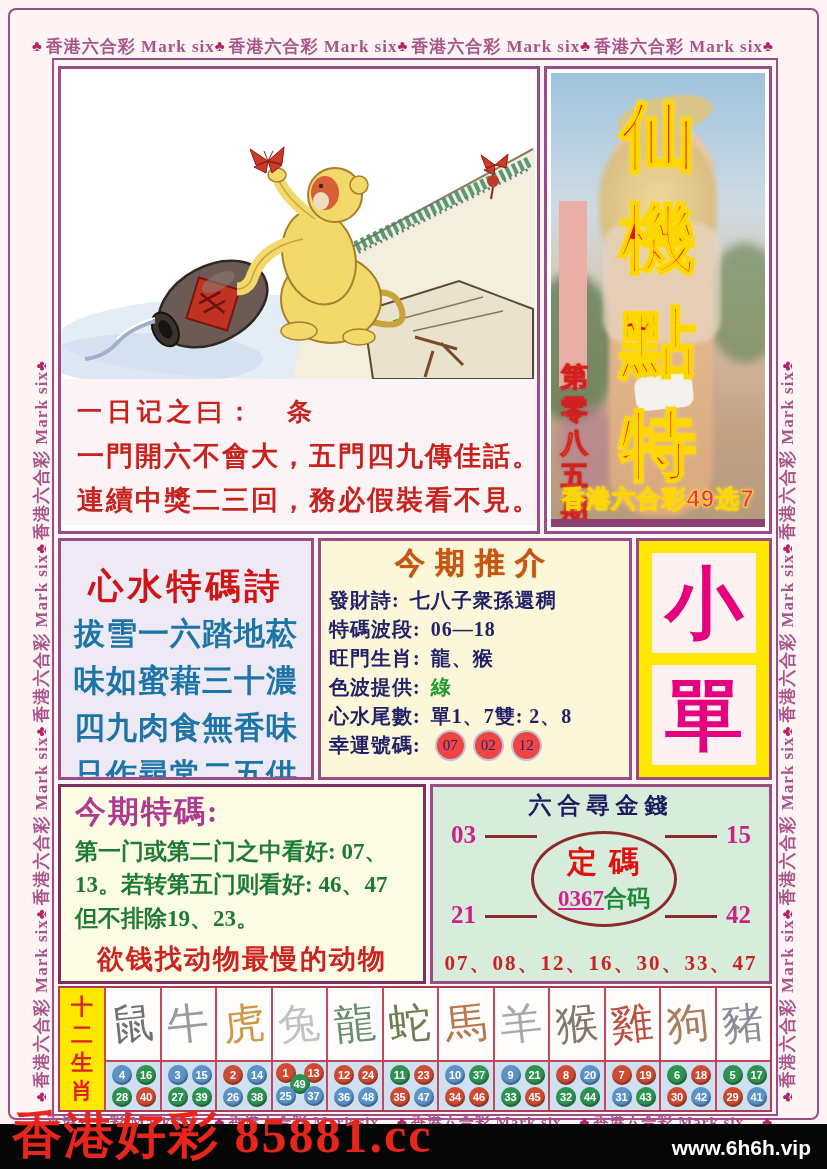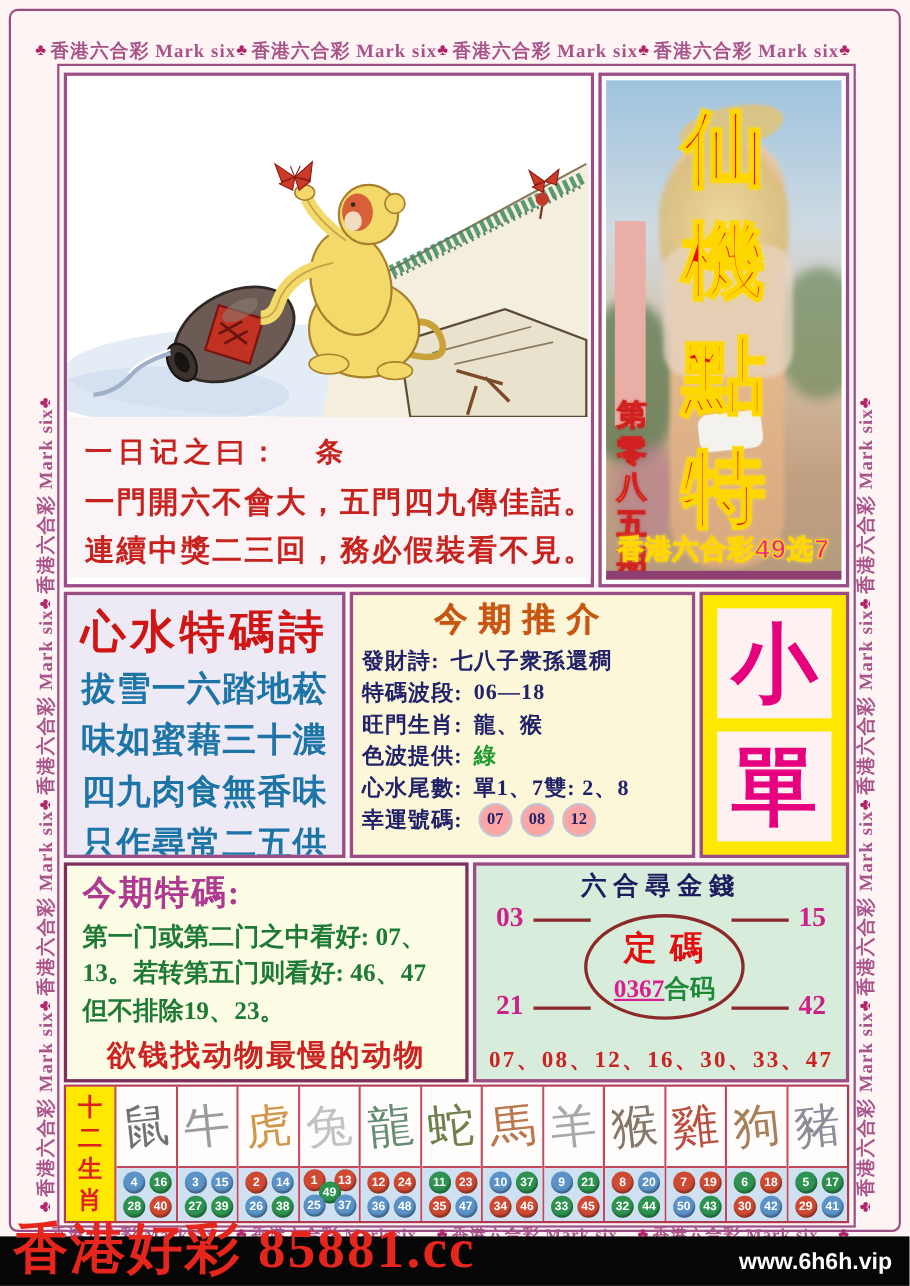--- a/index.html
+++ b/index.html
@@ -45,32 +45,32 @@
   .censor{position:absolute;left:8px;top:128px;width:28px;height:186px;background:#e9aea6;}
   .mast-title{position:absolute;left:0;right:0;top:12px;text-align:center;z-index:3;}
   .mast-title .vchar{font-size:76px;line-height:103px;font-weight:900;color:#e80c0c;-webkit-text-stroke:2px #ffd700;text-shadow:0 0 5px #ffe34d,0 0 2px #ffe34d;font-family:"Liberation Serif",serif;}
   .mast-issue{position:absolute;left:10px;top:288px;z-index:3;}
   .mast-issue .vchar{font-size:27px;line-height:33px;font-weight:900;color:#ffe000;-webkit-text-stroke:1px #d02020;text-shadow:0 0 3px #c41818;font-family:"Liberation Serif",serif;}
   .mast-sub{position:absolute;left:0;right:0;bottom:12px;text-align:center;z-index:3;font-size:24px;font-weight:900;color:#ef1e9a;-webkit-text-stroke:1px #ffd700;text-shadow:0 0 4px #ffe34d;letter-spacing:1px;}
   .mast-bar{position:absolute;left:0;right:0;bottom:0;height:8px;background:#8d3f72;z-index:3;}
 
   
   .poem-box{position:absolute;left:58px;top:538px;width:256px;height:242px;border:3px solid #9b4d86;background:#edeaf6;box-sizing:border-box;text-align:center;overflow:hidden;}
-  .poem-title{font-size:41px;font-weight:900;color:#d01515;letter-spacing:4px;margin-top:6px;font-family:"Liberation Serif",serif;}
+  .poem-title{font-size:35px;font-weight:900;color:#d01515;letter-spacing:4px;margin-top:22px;font-family:"Liberation Serif",serif;}
   .poem-line{font-size:31px;font-weight:900;color:#1d74a6;line-height:47px;letter-spacing:1px;font-family:"Liberation Serif",serif;white-space:nowrap;}
 
   
   .rec-box{position:absolute;left:318px;top:538px;width:314px;height:242px;border:3px solid #9b4d86;background:#fbf7d8;box-sizing:border-box;overflow:hidden;}
   .rec-title{text-align:center;font-size:30px;font-weight:900;color:#c85510;letter-spacing:10px;margin-top:2px;font-family:"Liberation Serif",serif;text-shadow:0 0 1px #a33c00;}
   .rec-rows{padding:2px 8px 0 8px;}
   .rec-row{display:flex;align-items:center;height:29px;font-weight:900;color:#22226a;font-size:20px;font-family:"Liberation Serif",serif;white-space:nowrap;}
   .rec-label{margin-right:10px;letter-spacing:1px;}
   .rec-value{letter-spacing:1px;}
   .lucky-wrap{display:inline-flex;gap:7px;margin-left:4px;}
-  .lucky-circle{display:inline-flex;align-items:center;justify-content:center;width:27px;height:27px;border-radius:50%;background:#fca5a5;border:2px solid #c3c3d6;color:#22226a;font-size:15px;font-weight:700;}
+  .lucky-circle{display:inline-flex;align-items:center;justify-content:center;width:27px;height:27px;border-radius:50%;background:#ef4444;border:2px solid #c3c3d6;color:#22226a;font-size:15px;font-weight:400;}
 
   
   .banner-box{position:absolute;left:636px;top:538px;width:136px;height:242px;border:3px solid #9b4d86;background:#ffe800;box-sizing:border-box;display:flex;flex-direction:column;align-items:center;justify-content:space-evenly;}
   .banner-cell{width:104px;height:100px;background:#fdf1f1;display:flex;align-items:center;justify-content:center;}
   .banner-cell span{font-size:78px;font-weight:900;color:#e6007e;line-height:1;}
 
   
   .spec-box{position:absolute;left:58px;top:784px;width:368px;height:200px;border:3px solid #7c2f5f;background:#fcfce4;box-sizing:border-box;overflow:hidden;}
   .spec-title{font-size:31px;font-weight:900;color:#ad3a90;margin:4px 0 0 14px;letter-spacing:2px;font-family:"Liberation Serif",serif;}
   .spec-body{font-size:23px;font-weight:900;color:#1d7a35;line-height:1.45;padding:2px 12px 0 14px;font-family:"Liberation Serif",serif;}
@@ -309,21 +309,21 @@
         </div>
         <div class="rec-row">
           <span class="rec-label">心水尾數:</span>
           <span class="rec-value">單1、7雙: 2、8</span>
         </div>
         <div class="rec-row">
           <span class="rec-label">幸運號碼:</span>
           <span class="rec-value"></span>
           <span class="lucky-wrap">
             <span class="lucky-circle">07</span>
-            <span class="lucky-circle">08</span>
+            <span class="lucky-circle">02</span>
             <span class="lucky-circle">12</span>
           </span>
         </div>
       </div>
   </div>
 
   <div class="banner-box" id="banner-box">
       <div class="banner-cell">
         <span>小</span>
       </div>
@@ -465,21 +465,21 @@
             <span class="ball ball-g" style="left: 30px; top: 25px;">44</span>
           </div>
         </div>
         <div class="z-col">
           <div class="z-animal">
             <span style="color: rgb(176, 48, 32);">雞</span>
           </div>
           <div class="z-balls">
             <span class="ball ball-r" style="left: 6px; top: 3px;">7</span>
             <span class="ball ball-r" style="left: 30px; top: 3px;">19</span>
-            <span class="ball ball-b" style="left: 6px; top: 25px;">50</span>
+            <span class="ball ball-b" style="left: 6px; top: 25px;">31</span>
             <span class="ball ball-g" style="left: 30px; top: 25px;">43</span>
           </div>
         </div>
         <div class="z-col">
           <div class="z-animal">
             <span style="color: rgb(154, 106, 64);">狗</span>
           </div>
           <div class="z-balls">
             <span class="ball ball-g" style="left: 6px; top: 3px;">6</span>
             <span class="ball ball-r" style="left: 30px; top: 3px;">18</span>

